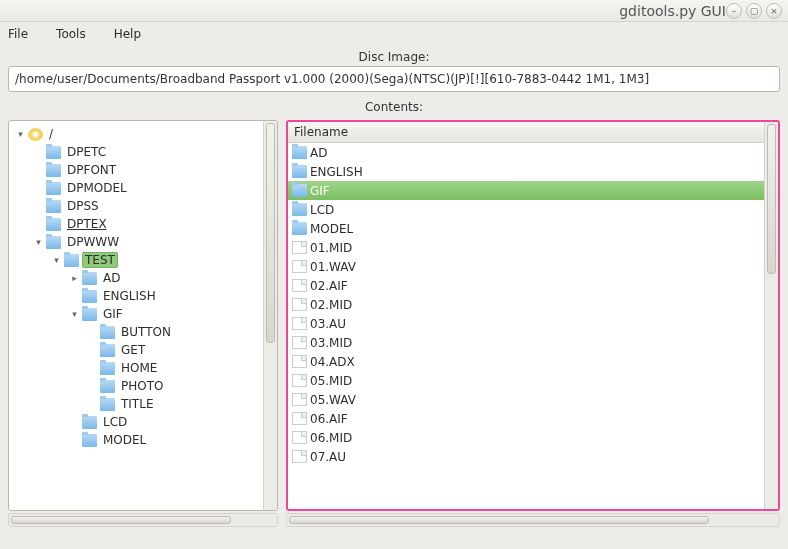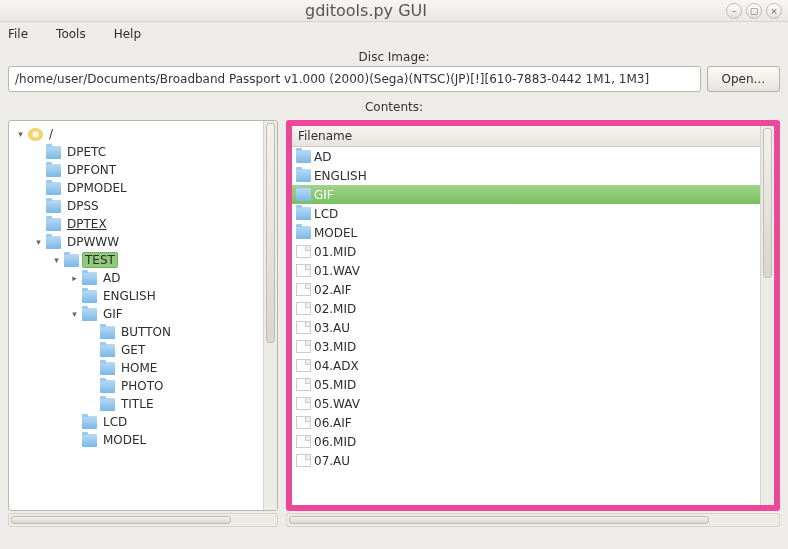--- a/index.html
+++ b/index.html
@@ -1,18 +1,18 @@
 <!DOCTYPE html>
 <html><head>
 <meta charset="utf-8">
 <style>
 *{box-sizing:border-box;margin:0;padding:0;font-family:"DejaVu Sans",Arial,sans-serif;font-size:12px;color:#2e2e2e}
 body{background:#eeece8;width:788px;height:549px;overflow:hidden}
 .titlebar{height:22px;background:linear-gradient(#f6f5f2,#eae8e3);display:flex;align-items:center;padding:0 6px;border-bottom:1px solid #d6d3cc}
-.title{flex:1;text-align:center;font-size:16px;color:#555}
+.title{flex:1;text-align:right;font-size:14px;color:#555}
 .winbtns{display:flex;gap:4px}
 .winbtn{width:16px;height:16px;border:1px solid #bfbcb4;border-radius:8px;background:linear-gradient(#fff,#e3e1da);display:flex;align-items:center;justify-content:center;font-size:9px;color:#666;cursor:pointer}
 .menubar{height:24px;display:flex;align-items:center;padding:0 8px;gap:28px;background:#eeece8}
 .menuitem{cursor:pointer}
 .section-label{text-align:center;padding:4px 0 2px;color:#333}
 .disc-row{display:flex;align-items:center;padding:0 8px 6px;gap:6px}
 .disc-input{flex:1;height:26px;border:1px solid #b9b6ad;border-radius:3px;background:#fff;padding:0 6px;font-size:12px;color:#333}
 .btn{height:26px;padding:0 14px;border:1px solid #b3b0a7;border-radius:3px;background:linear-gradient(#fafaf7,#e6e4dd);cursor:pointer}
 .main{display:flex;padding:4px 8px 8px;gap:8px;height:calc(549px - 22px - 24px - 18px - 32px - 18px - 16px)}
 .pane-wrap{flex:1;display:flex;flex-direction:column}
@@ -54,21 +54,20 @@
 <div class="menubar">
   <span class="menuitem">File</span>
   <span class="menuitem">Tools</span>
   <span class="menuitem">Help</span>
 </div>
 
 <div class="section-label">Disc Image:</div>
 
 <div class="disc-row">
   <input class="disc-input" value="/home/user/Documents/Broadband Passport v1.000 (2000)(Sega)(NTSC)(JP)[!][610-7883-0442 1M1, 1M3]" style="">
-  <button class="btn">Open...</button>
 </div>
 
 <div class="section-label contents-label">Contents:</div>
 
 <div class="main">
   <div class="pane-wrap left">
     <div class="scrollframe">
       <div class="scrollbody" id="tree-body">
           <div class="tree-row" style="padding-left: 4px;">
             <span class="exp">▾</span>
@@ -164,21 +163,21 @@
       <div class="vscroll">
           <div class="vthumb" style="top:2px;height:220px"></div>
         </div>
     </div>
     <div class="hscroll">
         <div class="hthumb" style="left:2px;width:220px"></div>
       </div>
   </div>
 
   <div class="pane-wrap">
-    <div class="scrollframe" style="border:6px solid #ec4899">
+    <div class="scrollframe" style="border:2px solid #ec4899">
       <div class="scrollbody" id="list-body" style="padding:0">
         <div class="list-header">Filename</div>
         <div id="list-rows">
             <div class="list-row">
               <span class="ticon folder"></span>
               <span>AD</span>
             </div>
             <div class="list-row">
               <span class="ticon folder"></span>
               <span>ENGLISH</span>

